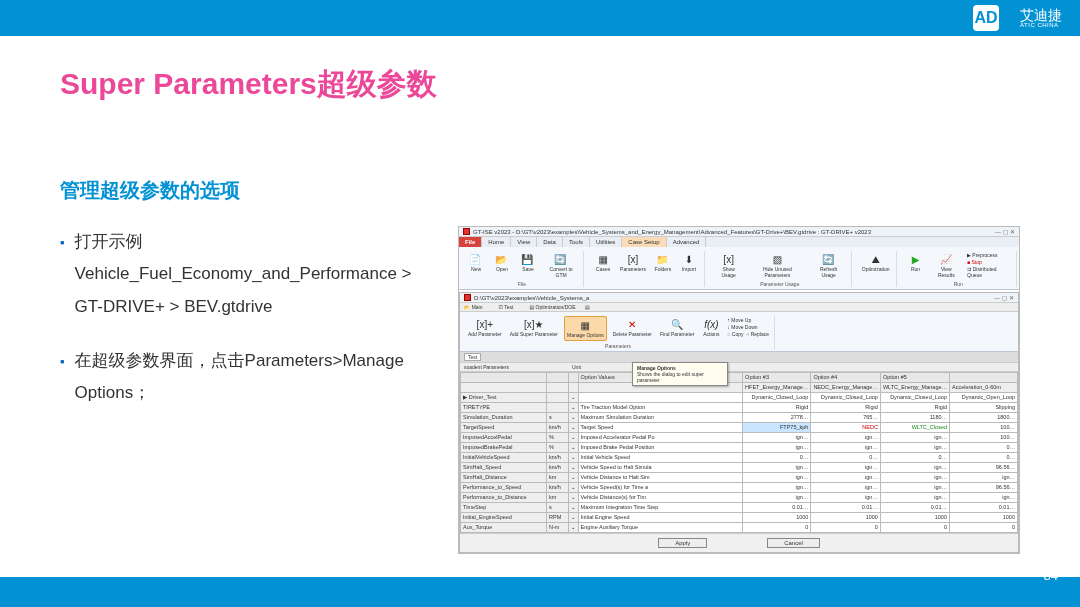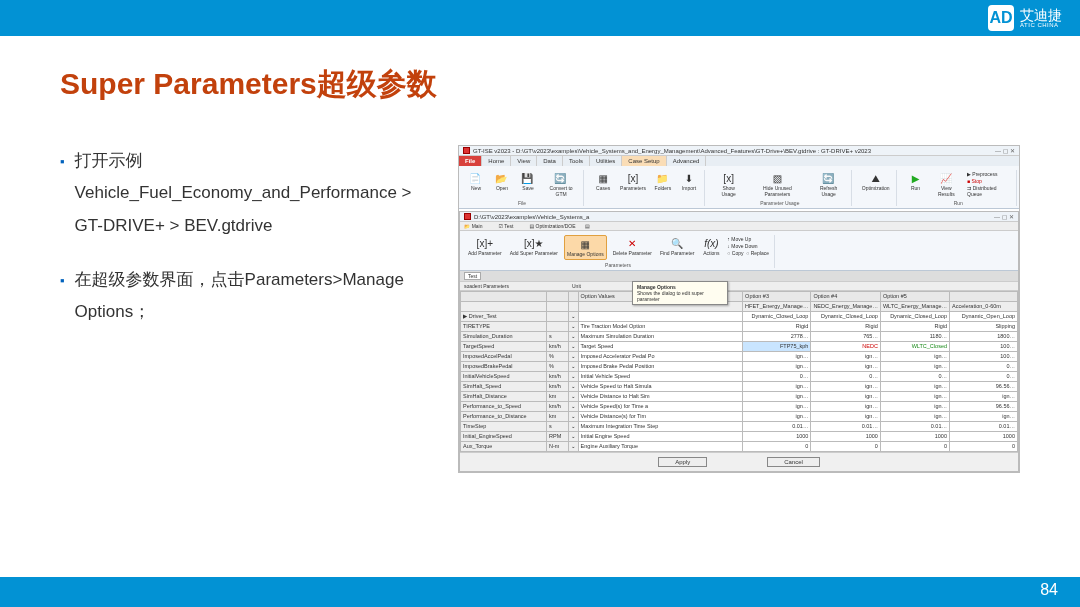--- a/index.html
+++ b/index.html
@@ -1,23 +1,23 @@
 <!DOCTYPE html>
 <html><head>
 <meta charset="utf-8">
 <style>
 *{box-sizing:border-box;margin:0;padding:0;font-family:"Segoe UI","Microsoft YaHei",Arial,sans-serif}
 body{width:1080px;height:607px;background:#fff;position:relative;overflow:hidden}
 .topbar{height:36px;background:#0292d4;display:flex;align-items:center;justify-content:flex-end;padding-right:18px}
-.logo{display:flex;align-items:center;color:#fff;gap:6px}
+.logo{display:flex;align-items:center;color:#fff;gap:21px}
 .logo-icon{width:26px;height:26px;background:#fff;border-radius:4px;display:flex;align-items:center;justify-content:center;color:#0292d4;font-weight:900;font-size:16px}
 .logo-txt .cn{font-size:14px;font-weight:400;line-height:1}
 .logo-txt .en{font-size:6px;letter-spacing:.5px;line-height:1}
 .slide{padding:28px 60px 0 60px}
-h1{color:#c2410c;font-size:30px;font-weight:800;margin-bottom:40px}
+h1{color:#ec4899;font-size:30px;font-weight:800;margin-bottom:72px}
 h2{color:#0292d4;font-size:20px;font-weight:600;margin-bottom:22px}
 .body{display:flex;gap:18px}
 .left{width:380px}
 .bullet{display:flex;margin-bottom:22px;font-size:17px;color:#333;line-height:1.9}
 .bullet .mark{color:#0162bd;font-weight:900;margin-right:10px;font-size:13px;padding-top:5px}
 .right{flex:1;font-size:6px;color:#333;position:relative}
 .win{border:1px solid #bbb;background:#fff}
 .titlebar{display:flex;align-items:center;background:#eef3f8;padding:1px 4px;font-size:6px;border-bottom:1px solid #ccc}
 .titlebar .wic{width:7px;height:7px;background:#d33;border:1px solid #900;margin-right:3px}
 .winctl{margin-left:auto;display:flex;gap:4px;color:#666}
@@ -42,38 +42,39 @@
 th{background:#e8e8e8;font-weight:400}
 .gcell{background:#eee}
 .c-o{text-align:right}
 .c-b{background:#c9e5ff}
 .c-g{color:#1a8a1a}
 .c-r{color:#c00}
 .bar{display:flex;align-items:center;background:#eee;padding:1px 4px;font-size:5px;border-bottom:1px solid #ccc}
 .bar span{margin-right:8px}
 .footer-btns{display:flex;justify-content:center;gap:60px;padding:4px;background:#f0f0f0;border-top:1px solid #ccc}
 .footer-btns span{border:1px solid #888;background:#eee;padding:1px 16px;font-size:6px}
-.pagen{position:absolute;bottom:8px;right:22px;color:#fff;font-size:16px}
+.pagen{position:absolute;bottom:24px;right:22px;color:#fff;font-size:13px}
 .footstripe{position:absolute;bottom:0;left:0;right:0;height:30px;background:#0292d4}
 </style>
 </head>
 <body>
 
 <div class="topbar">
   <div class="logo">
     <div class="logo-icon">AD</div>
     <div class="logo-txt">
       <div class="cn">艾迪捷</div>
       <div class="en">ATIC CHINA</div>
     </div>
   </div>
 </div>
 
 <div class="slide">
   <h1>Super Parameters超级参数</h1>
+  <h2>管理超级参数的选项</h2>
   <div class="body">
     <div class="left">
       <div class="bullet">
           <span class="mark">▪</span>
           <span>打开示例 Vehicle_Fuel_Economy_and_Performance &gt; GT-DRIVE+ &gt; BEV.gtdrive</span>
         </div>
       <div class="bullet">
           <span class="mark">▪</span>
           <span>在超级参数界面，点击Parameters&gt;Manage Options；</span>
         </div>

